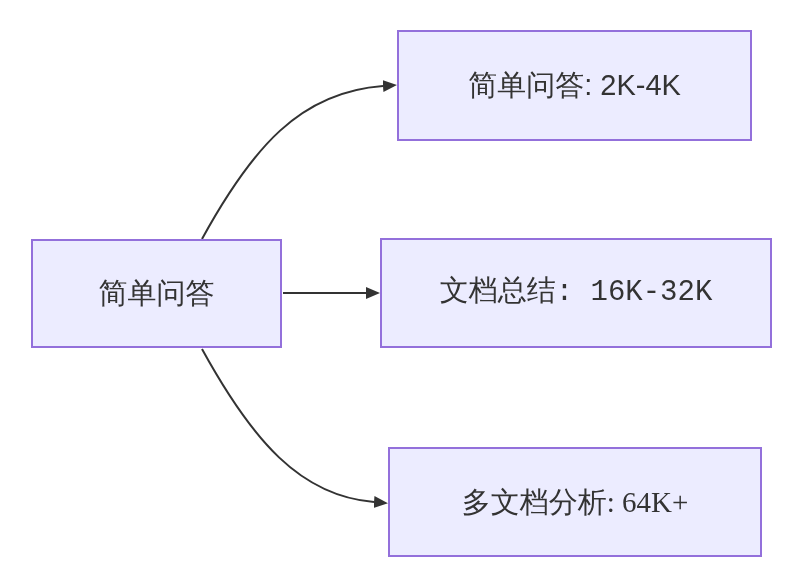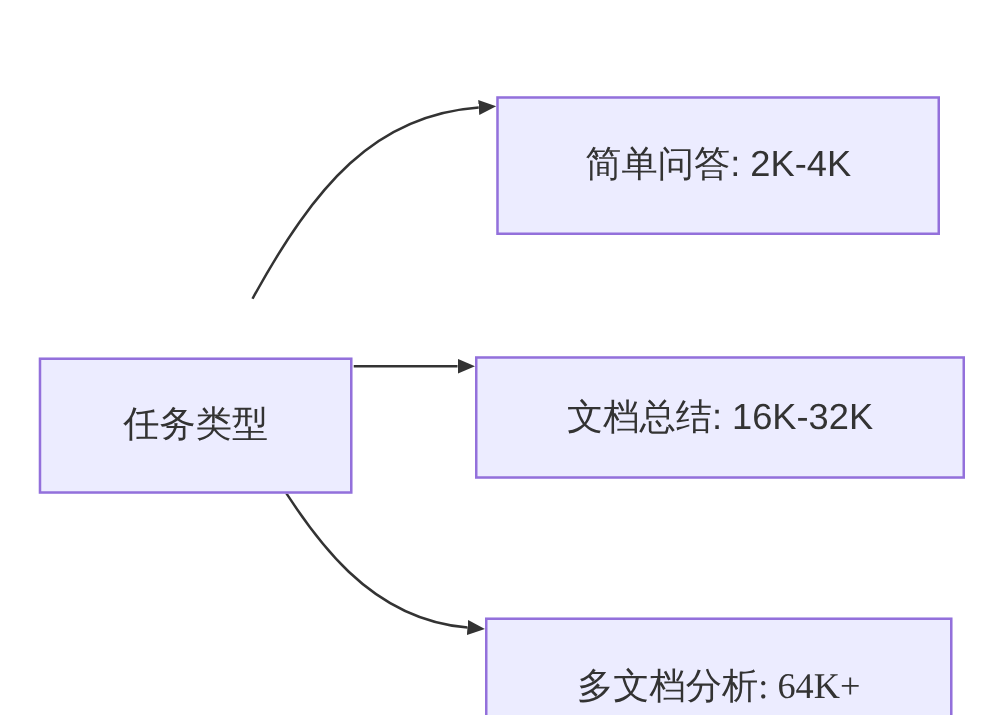--- a/index.html
+++ b/index.html
@@ -36,51 +36,50 @@
     stroke: none;
   }
   .node {
     position: absolute;
     background: var(--node-fill);
     border: 2px solid var(--node-border);
     display: flex;
     align-items: center;
     justify-content: center;
     text-align: center;
-    margin-top: 47px;
   }
   .node .node-label {
     font-size: 29px;
     line-height: 1.2;
     color: var(--text);
     white-space: nowrap;
   }
   .node-root   { left: 31px;  top: 239px; width: 251px; height: 109px; }
   .node-top    { left: 397px; top: 30px;  width: 355px; height: 111px; }
-  .node-middle { left: 380px; top: 238px; width: 392px; height: 98px; }
+  .node-middle { left: 380px; top: 238px; width: 392px; height: 110px; font-family: Liberation Mono, monospace; }
   .node-bottom { left: 388px; top: 447px; width: 374px; height: 110px; font-family: Liberation Serif, serif; }
 </style>
 </head>
 <body>
 
 <div class="canvas">
 
   <svg class="edges-layer" viewBox="0 0 787 572" xmlns="http://www.w3.org/2000/svg">
     <defs>
       <marker id="arrow" markerUnits="userSpaceOnUse" markerWidth="16" markerHeight="14" refX="0" refY="6" orient="auto">
         <path class="arrowhead" d="M0,0 L14,6 L0,12 Z"></path>
       </marker>
     </defs>
     <path class="edge" d="M202,239 C252,148 300,92 383,86" marker-end="url(#arrow)"></path>
     <path class="edge" d="M283,293 L366,293" marker-end="url(#arrow)"></path>
     <path class="edge" d="M202,349 C252,440 300,496 374,502" marker-end="url(#arrow)"></path>
   </svg>
 
   <div class="node node-root">
-    <span class="node-label">任务类型</span>
+    <span class="node-label">简单问答</span>
   </div>
 
   <div class="node node-top">
     <span class="node-label">简单问答: 2K-4K</span>
   </div>
 
   <div class="node node-middle">
     <span class="node-label">文档总结: 16K-32K</span>
   </div>
 

